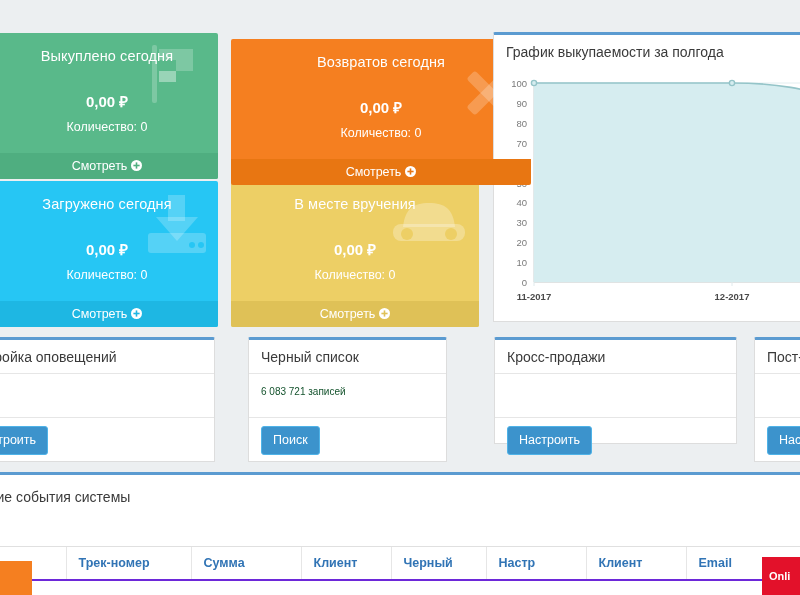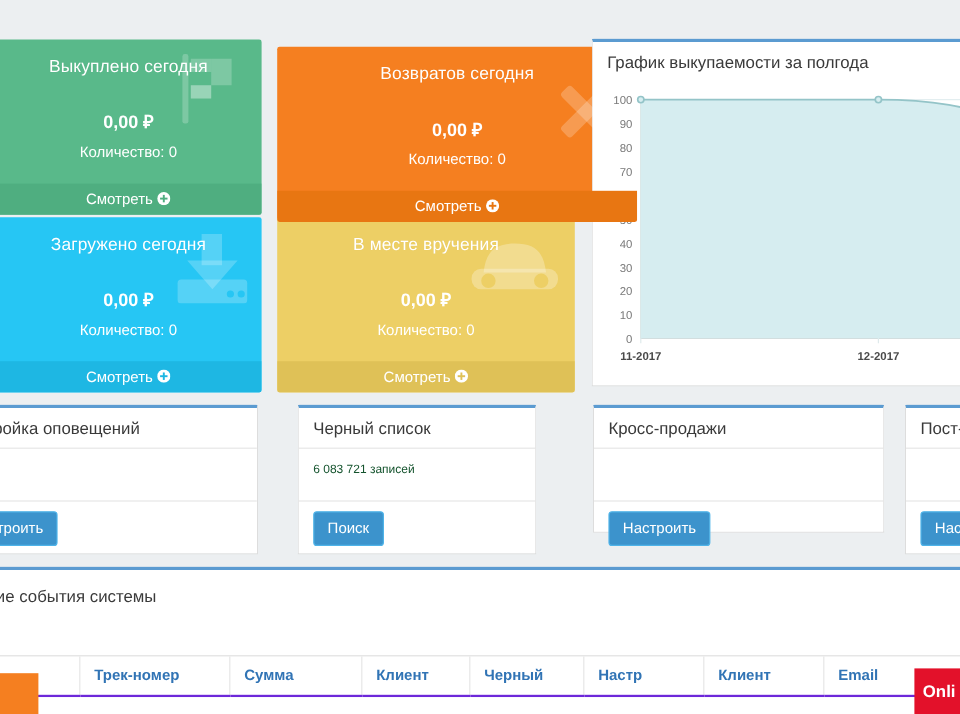--- a/index.html
+++ b/index.html
@@ -154,21 +154,21 @@
     background: #f57f20;
     z-index: 6;
   }
   
   #online-badge {
     position: absolute;
     right: 0px; bottom: 0px;
     width: 38px; height: 38px;
     background: #e3112a;
     color: #ffffff;
-    font-size: 14px;
+    font-size: 11px;
     font-weight: bold;
     line-height: 38px;
     padding-left: 7px;
     overflow: hidden;
     white-space: nowrap;
     z-index: 7;
   }
 </style>
 </head>
 <body>

